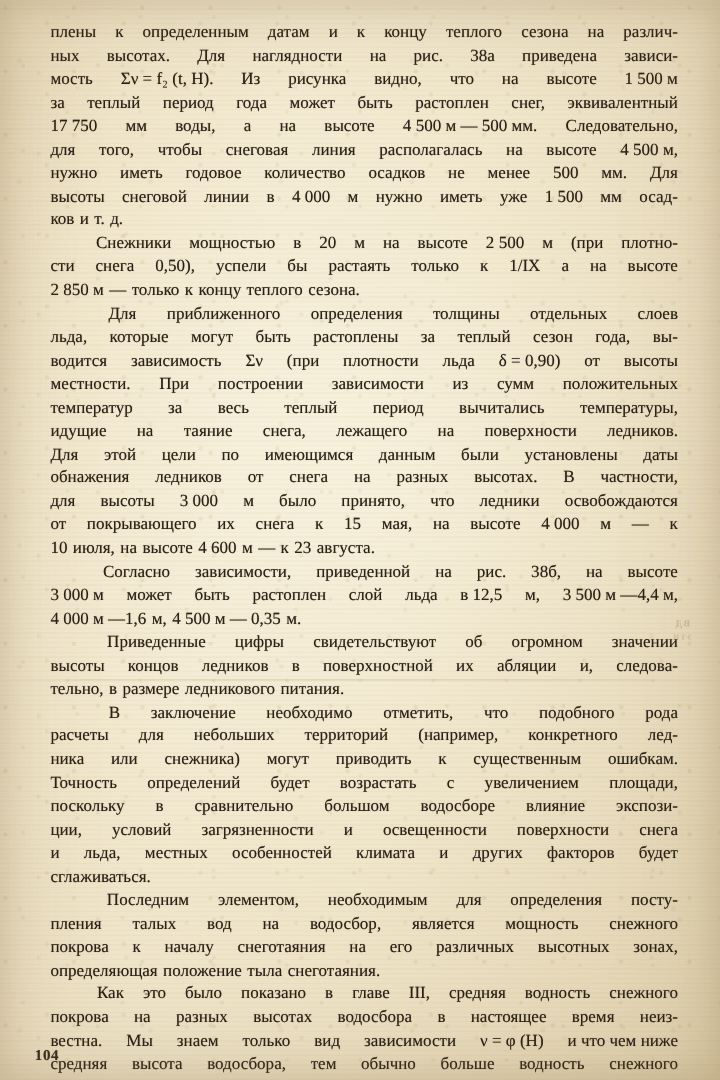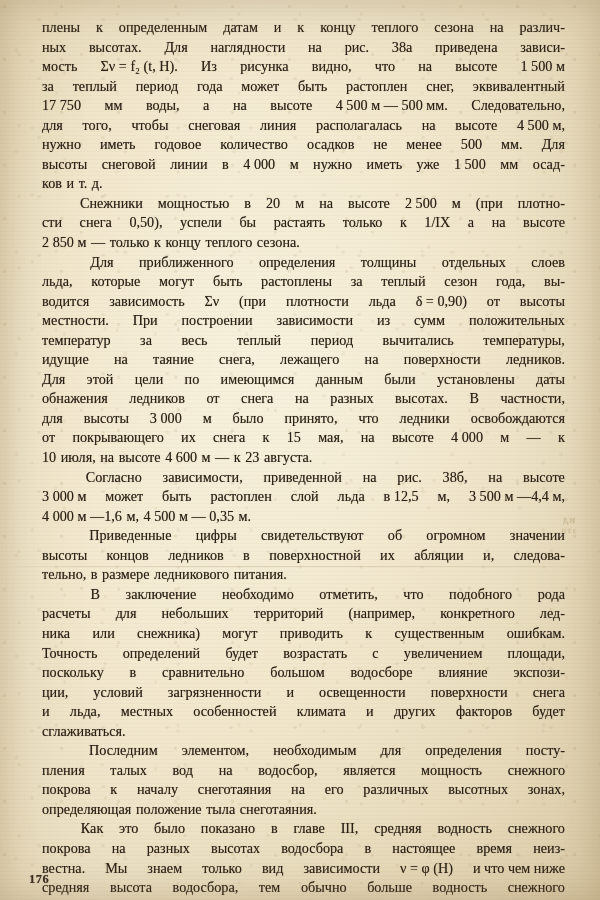--- a/index.html
+++ b/index.html
@@ -201,14 +201,14 @@
 
   <div class="crease"></div>
 
   <div class="bleed b1">вд</div>
   <div class="bleed b2">эти</div>
 
   <div class="grain"></div>
   <div class="bands"></div>
   <div class="vignette"></div>
 
-  <div class="folio">176</div>
+  <div class="folio">104</div>
 </div>
 
 </body></html>

